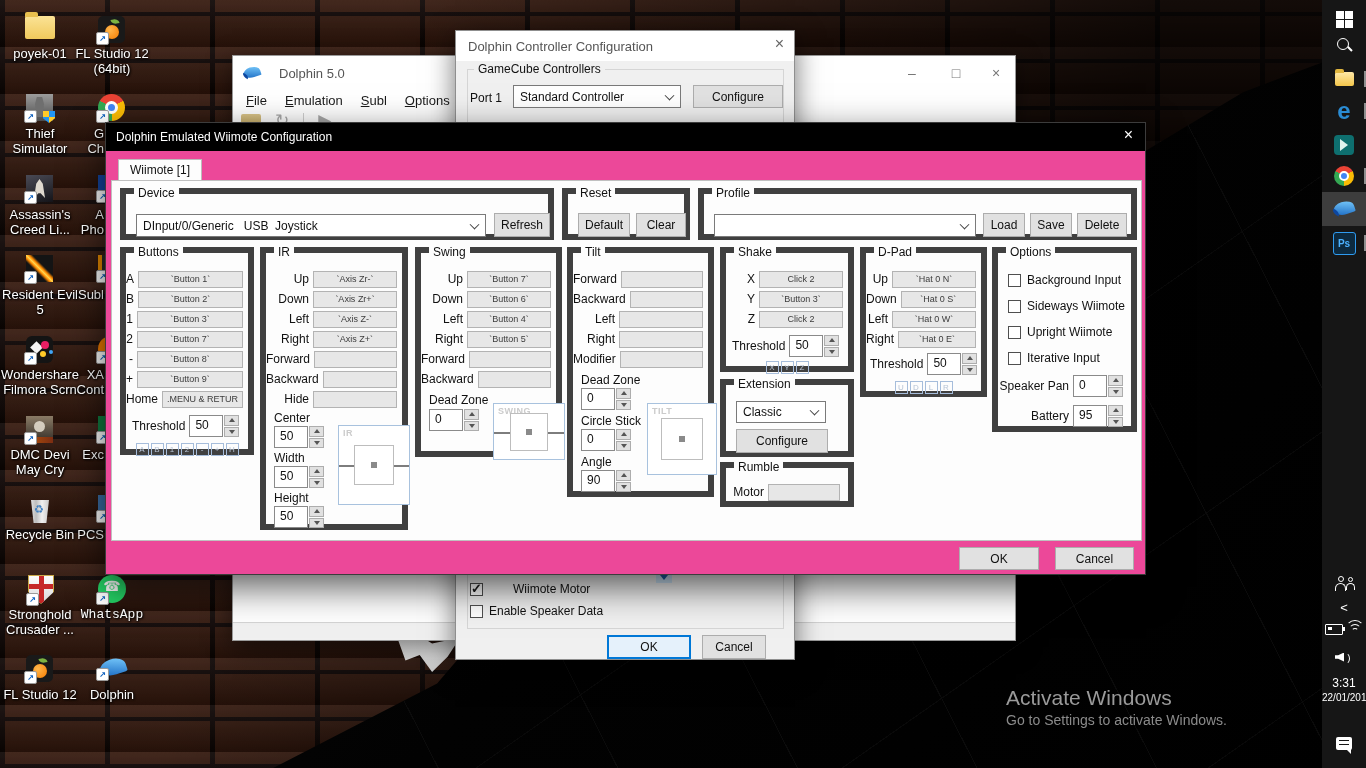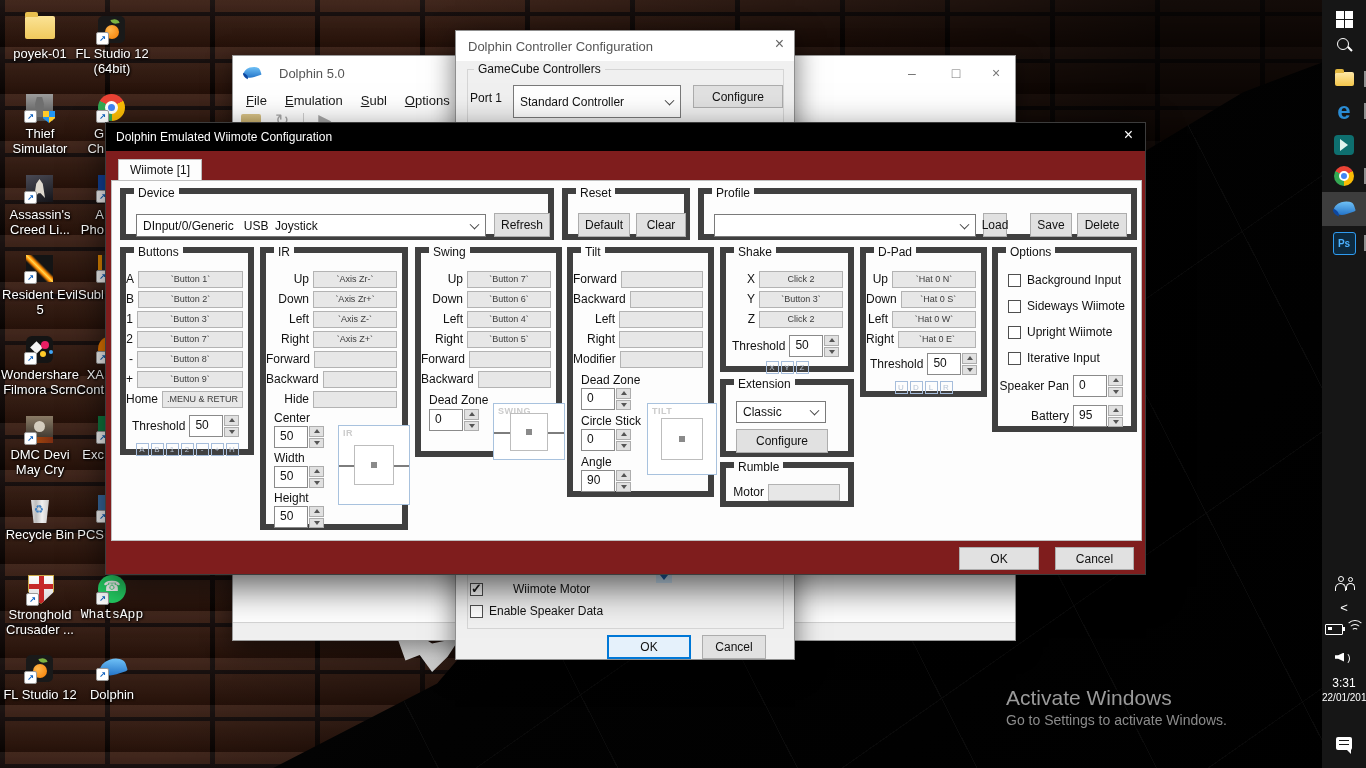--- a/index.html
+++ b/index.html
@@ -129,21 +129,21 @@
   .ctrl-dialog{position:absolute;left:455px;top:30px;width:340px;height:630px;background:#f0f0f0;border:1px solid #8f8f8f;
     box-sizing:border-box;box-shadow:0 8px 26px rgba(0,0,0,.55);}
   .cd-title{position:absolute;left:0;top:0;right:0;height:30px;background:#fff;display:flex;align-items:center;}
   .cd-title .t{font-size:13px;color:#555;margin-left:12px;}
   .cd-close{position:absolute;right:10px;top:4px;font-size:16px;color:#666;}
   .cd-grp{position:absolute;left:11px;top:38px;width:317px;height:560px;border:1px solid #d5d5d5;box-sizing:border-box;}
   .cd-grp .gt{position:absolute;top:-8px;left:6px;background:#f0f0f0;padding:0 4px;font-size:12px;color:#111;}
   .combo-arrow{position:absolute;left:200px;top:543px;width:16px;height:9px;background:#cce4f7;overflow:hidden;display:flex;justify-content:center;}
   .combo-arrow i{width:0;height:0;border-left:4px solid transparent;border-right:4px solid transparent;border-top:5px solid #1d5fa6;margin-top:1px;}
   
-  .wii-dialog{position:absolute;left:105px;top:122px;width:1041px;height:453px;background:#7f1d1d;border:1px solid #3c3c3c;
+  .wii-dialog{position:absolute;left:105px;top:122px;width:1041px;height:453px;background:#ec4899;border:1px solid #3c3c3c;
     box-sizing:border-box;box-shadow:0 12px 34px rgba(0,0,0,.65);}
   .wd-title{position:absolute;left:0;top:0;right:0;height:28px;background:#000;display:flex;align-items:center;}
   .wd-title .t{font-size:12px;color:#fff;margin-left:10px;}
   .wd-close{position:absolute;right:12px;top:3px;font-size:16px;color:#fff;}
   .wd-tab{position:absolute;left:12px;top:36px;height:21px;padding:0 11px;background:#fdfdfd;border:1px solid #bcbcbc;border-bottom:none;
     font-size:12px;color:#111;display:flex;align-items:center;z-index:2;box-sizing:border-box;}
   .wd-page{position:absolute;left:5px;top:57px;width:1031px;height:361px;background:#fdfdfd;border:1px solid #c0c0c0;box-sizing:border-box;z-index:1;}
   .rows{padding-top:16px;}
   
   .taskbar{position:absolute;right:0;top:0;width:44px;height:768px;background:#161616;z-index:50;}
@@ -336,21 +336,21 @@
 
 <div class="ctrl-dialog">
   <div class="cd-title">
     <span class="t">Dolphin Controller Configuration</span>
   </div>
   <div class="cd-close">×</div>
   <div class="cd-grp">
     <span class="gt">GameCube Controllers</span>
   </div>
   <div class="abs" style="left:14px;top:60px;font-size:12px;color:#111;">Port 1</div>
-  <div class="combo" style="position:absolute;left:57px;top:54px;width:168px;height:33px;">
+  <div class="combo" style="position:absolute;left:57px;top:54px;width:168px;height:23px;">
     <span class="cval">Standard Controller</span>
       <span class="chev"></span>
   </div>
   <div class="btn" style="position:absolute;left:237px;top:54px;width:90px;height:23px;">Configure</div>
 
   <div class="combo-arrow">
       <i></i>
     </div>
   <div class="chkrow" style="position:absolute;left:14px;top:551px;gap:24px;">
     <div class="chk checked"></div>
@@ -387,21 +387,21 @@
       <div class="btn" style="position:absolute;left:10px;top:19px;width:52px;height:24px;">Default</div>
       <div class="btn" style="position:absolute;left:68px;top:19px;width:50px;height:24px;">Clear</div>
     </div>
 
     <div class="grp" style="left:586px;top:7px;width:439px;height:52px;">
       <span class="grp-title">Profile</span>
       <div class="combo" style="position:absolute;left:10px;top:20px;width:262px;height:23px;">
         <span class="cval"></span>
           <span class="chev"></span>
       </div>
-      <div class="btn" style="position:absolute;left:279px;top:19px;width:24px;height:24px;">Load</div>
+      <div class="btn" style="position:absolute;left:279px;top:19px;width:42px;height:24px;">Load</div>
       <div class="btn" style="position:absolute;left:326px;top:19px;width:42px;height:24px;">Save</div>
       <div class="btn" style="position:absolute;left:373px;top:19px;width:50px;height:24px;">Delete</div>
     </div>
 
     <div class="grp" style="left:8px;top:66px;width:134px;height:208px;">
       <span class="grp-title">Buttons</span>
       <div class="rows">
         <div class="mrow">
             <span class="mlab">A</span>
             <div class="mbtn wide">`Button 1`</div>

